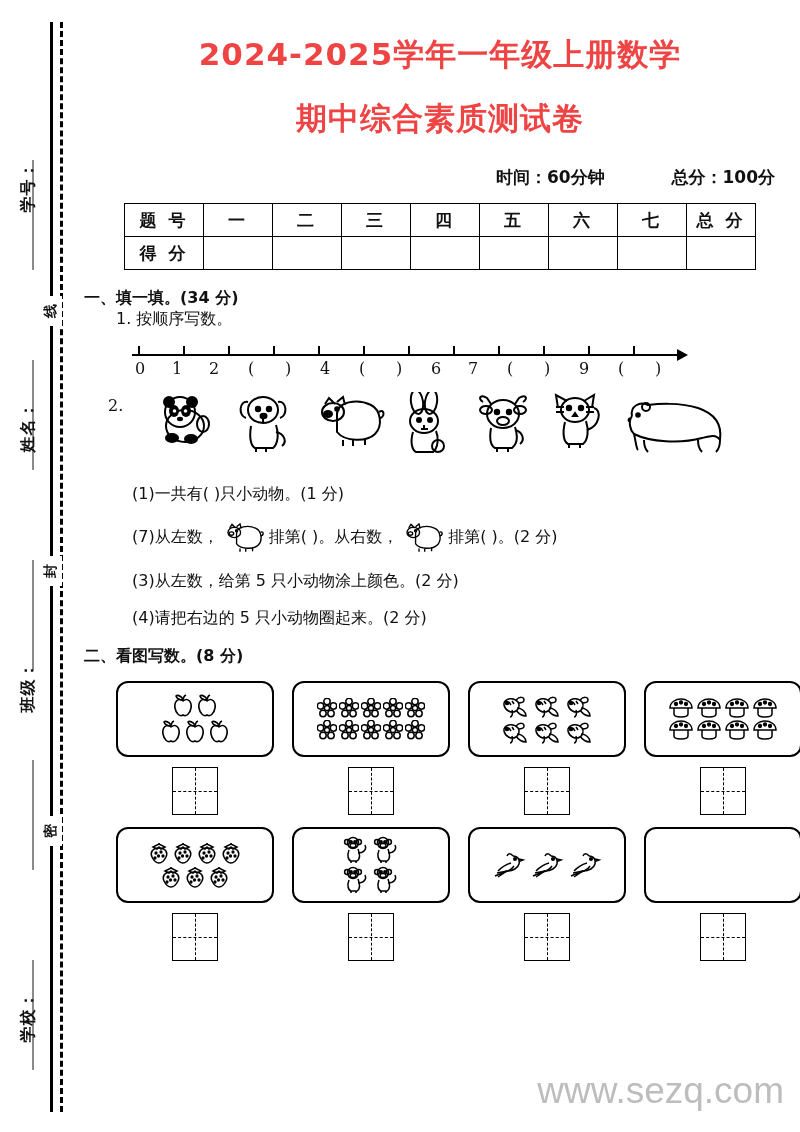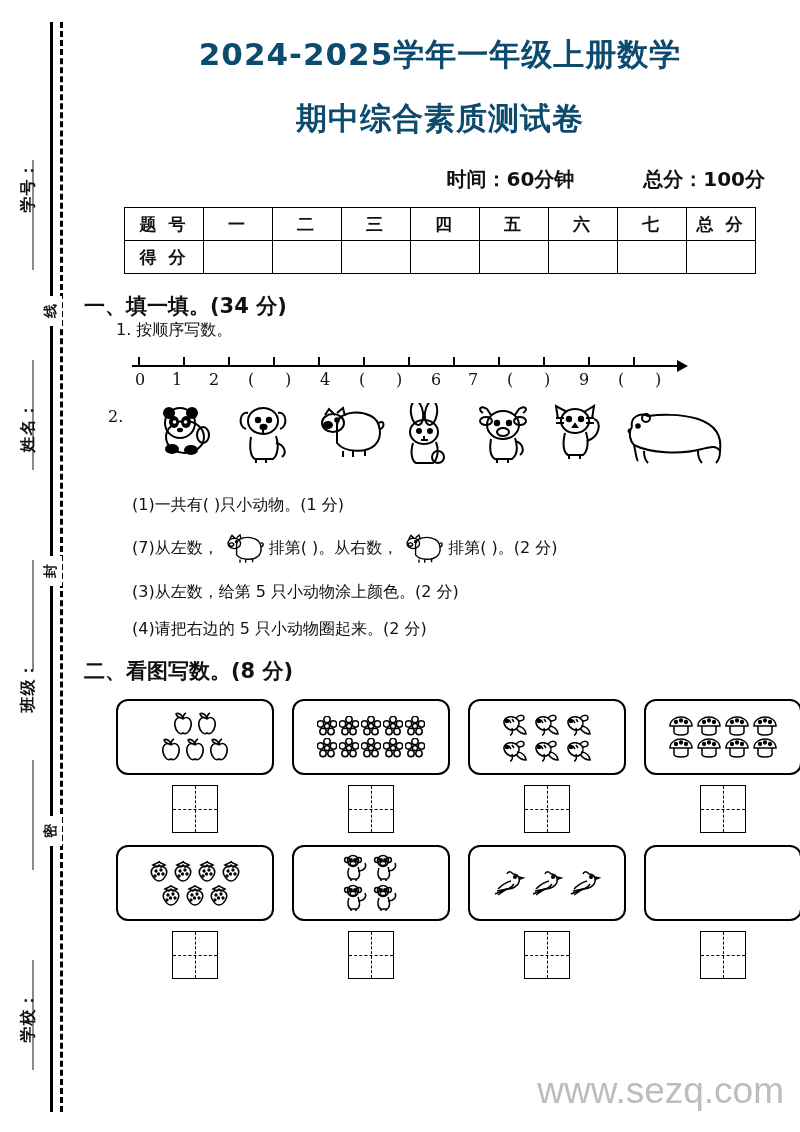--- a/index.html
+++ b/index.html
@@ -73,36 +73,36 @@
     position: absolute;
     left: 80px; top: 0;
     width: 720px; height: 1132px;
   }
 
   .title-main, .title-sub {
     text-align: center;
     font-weight: bold;
     font-family: "DejaVu Sans", sans-serif;
     letter-spacing: 1px;
-    color: #0c4a6e;
+    color: #ef4444;
   }
   .title-main {
     font-size: 31px;
     margin-top: 34px;
   }
   .title-sub {
     font-size: 31px;
     margin-top: 22px;
   }
 
   .meta-line {
     margin-top: 26px;
-    padding-right: 35px;
+    padding-right: 25px;
     text-align: right;
-    font-size: 20px;
+    font-size: 17px;
     font-weight: bold;
     font-family: "DejaVu Sans", sans-serif;
   }
   .meta-line .meta-gap { display: inline-block; width: 55px; }
 
   
   table.score-table {
     margin: 14px auto 0 auto;
     border-collapse: collapse;
     width: 632px;
@@ -115,21 +115,21 @@
     font-size: 17px;
     font-weight: bold;
     font-family: "DejaVu Sans", sans-serif;
     letter-spacing: 3px;
   }
   table.score-table td.rowhead { width: 76px; }
 
   
   .section-head {
     margin: 18px 0 0 4px;
-    font-size: 21px;
+    font-size: 16px;
     font-weight: bold;
     font-family: "DejaVu Sans", sans-serif;
   }
   .q-line {
     font-size: 16px;
     margin-left: 36px;
     font-family: "DejaVu Sans", sans-serif;
   }
 
   

